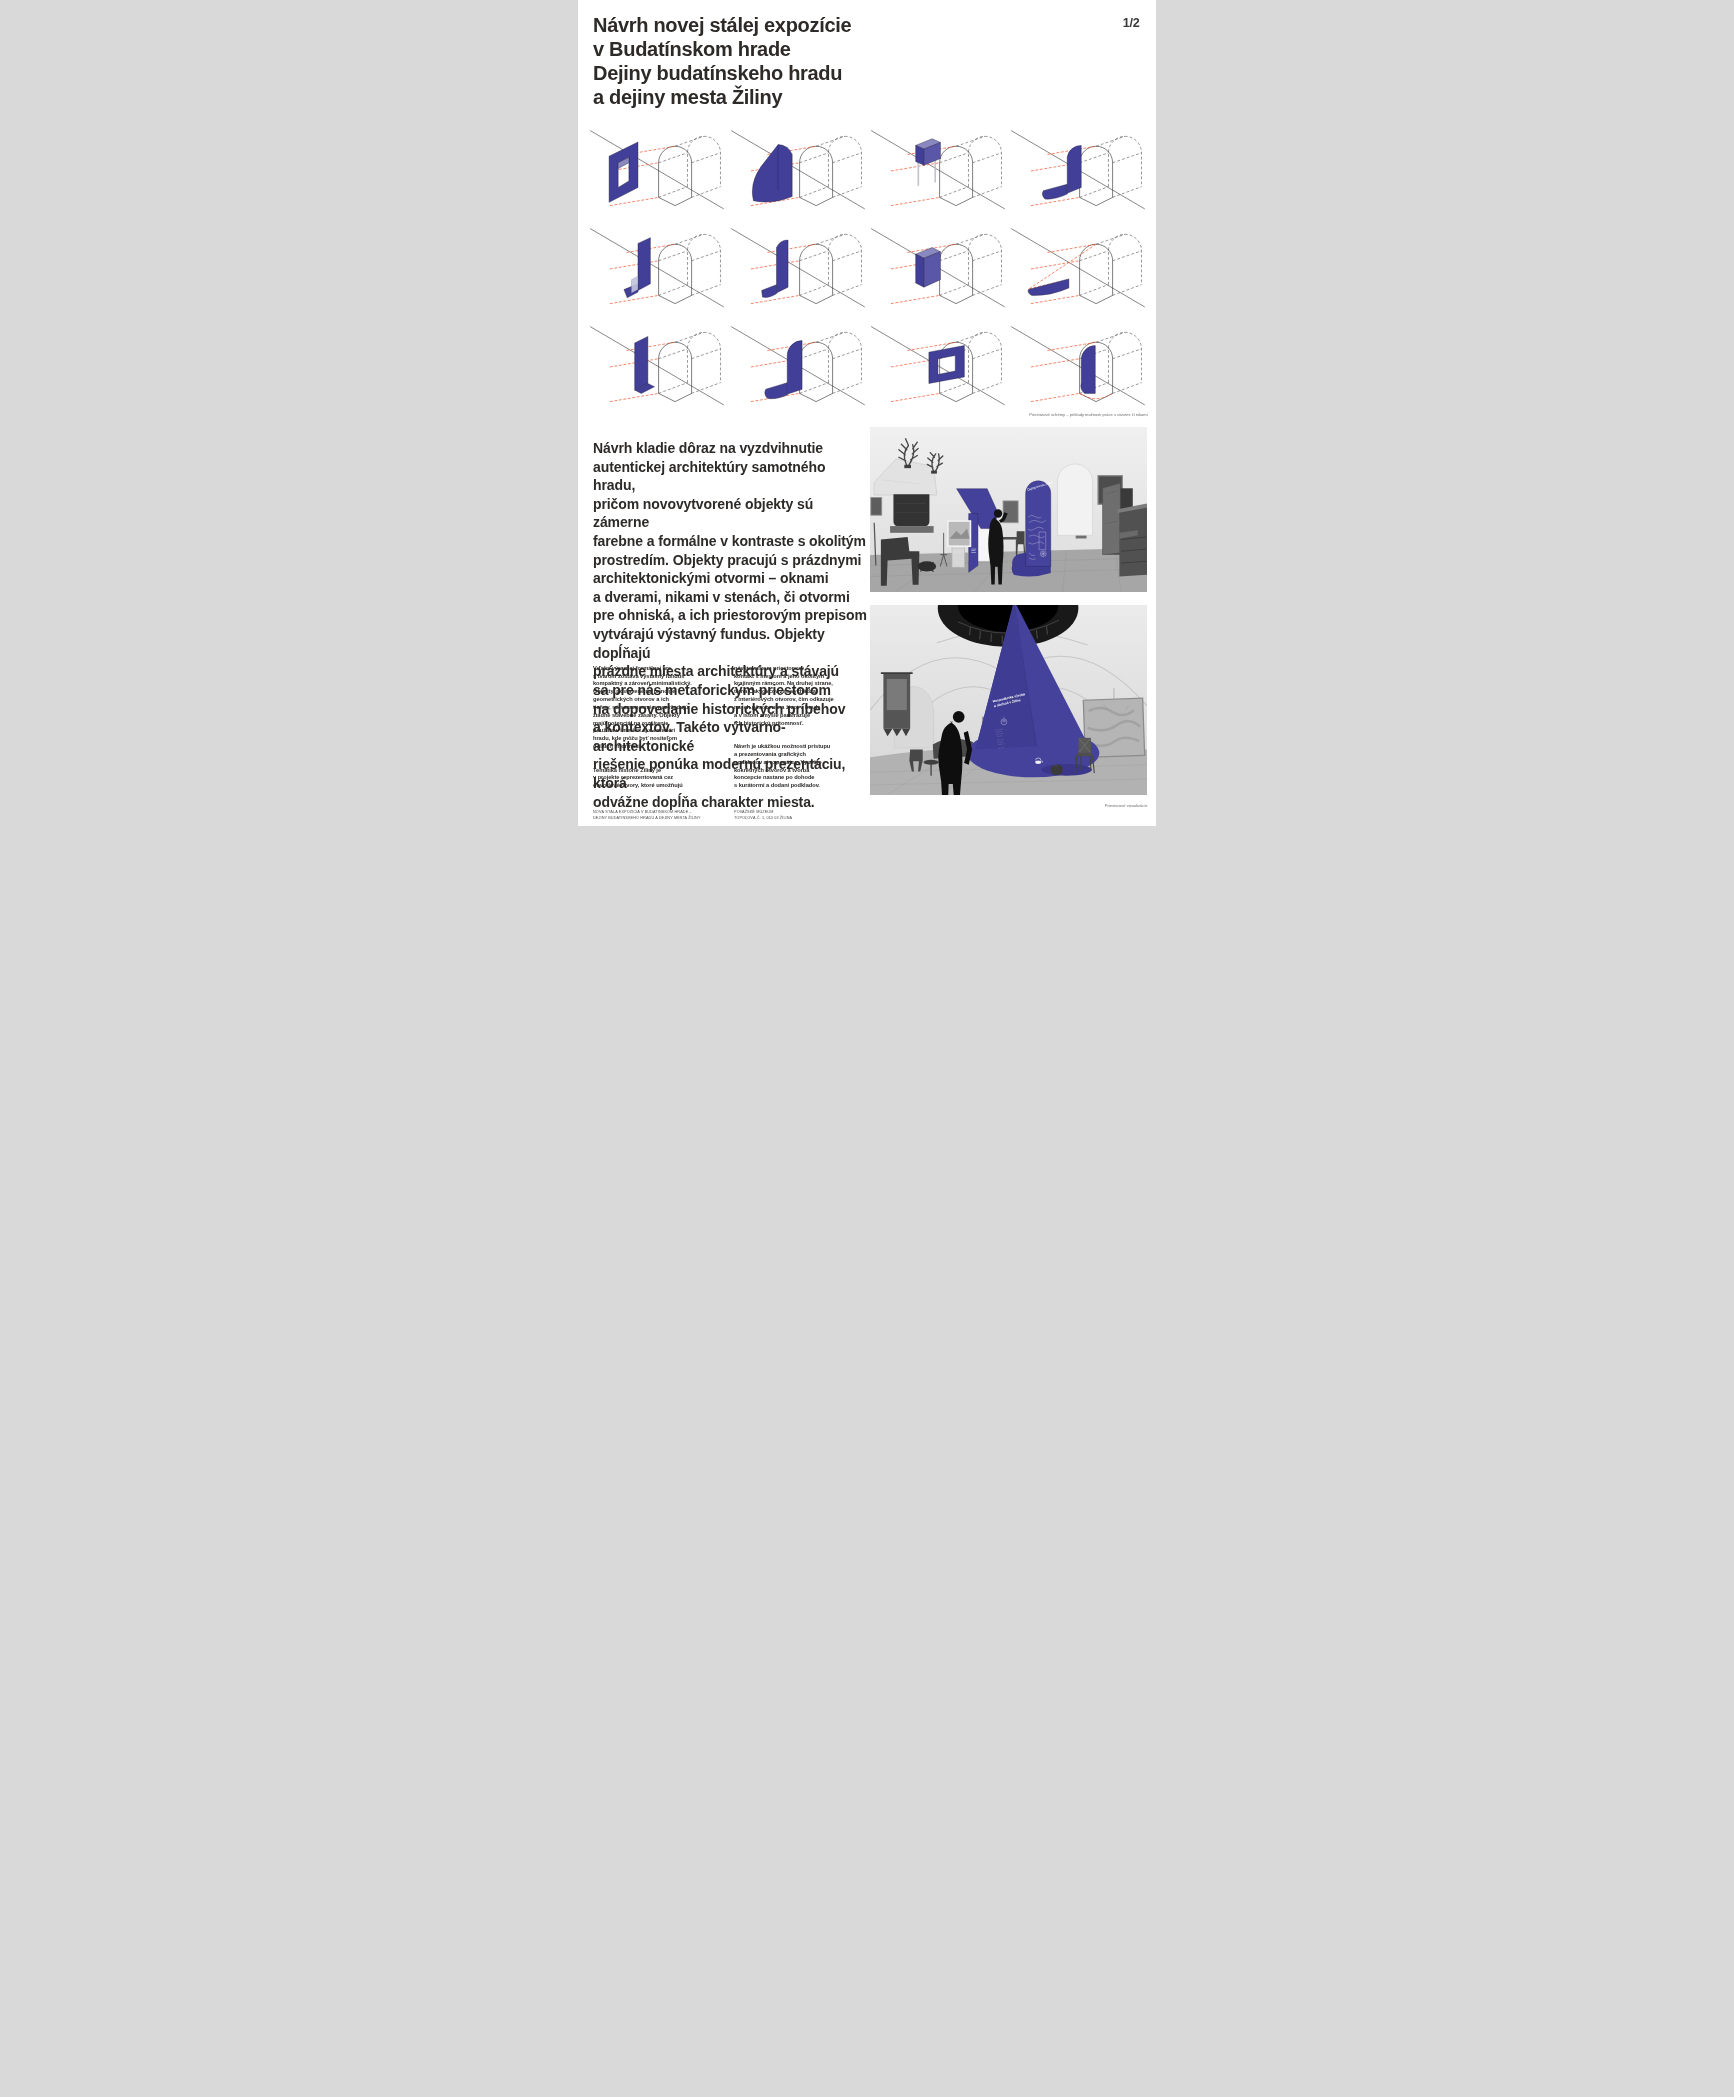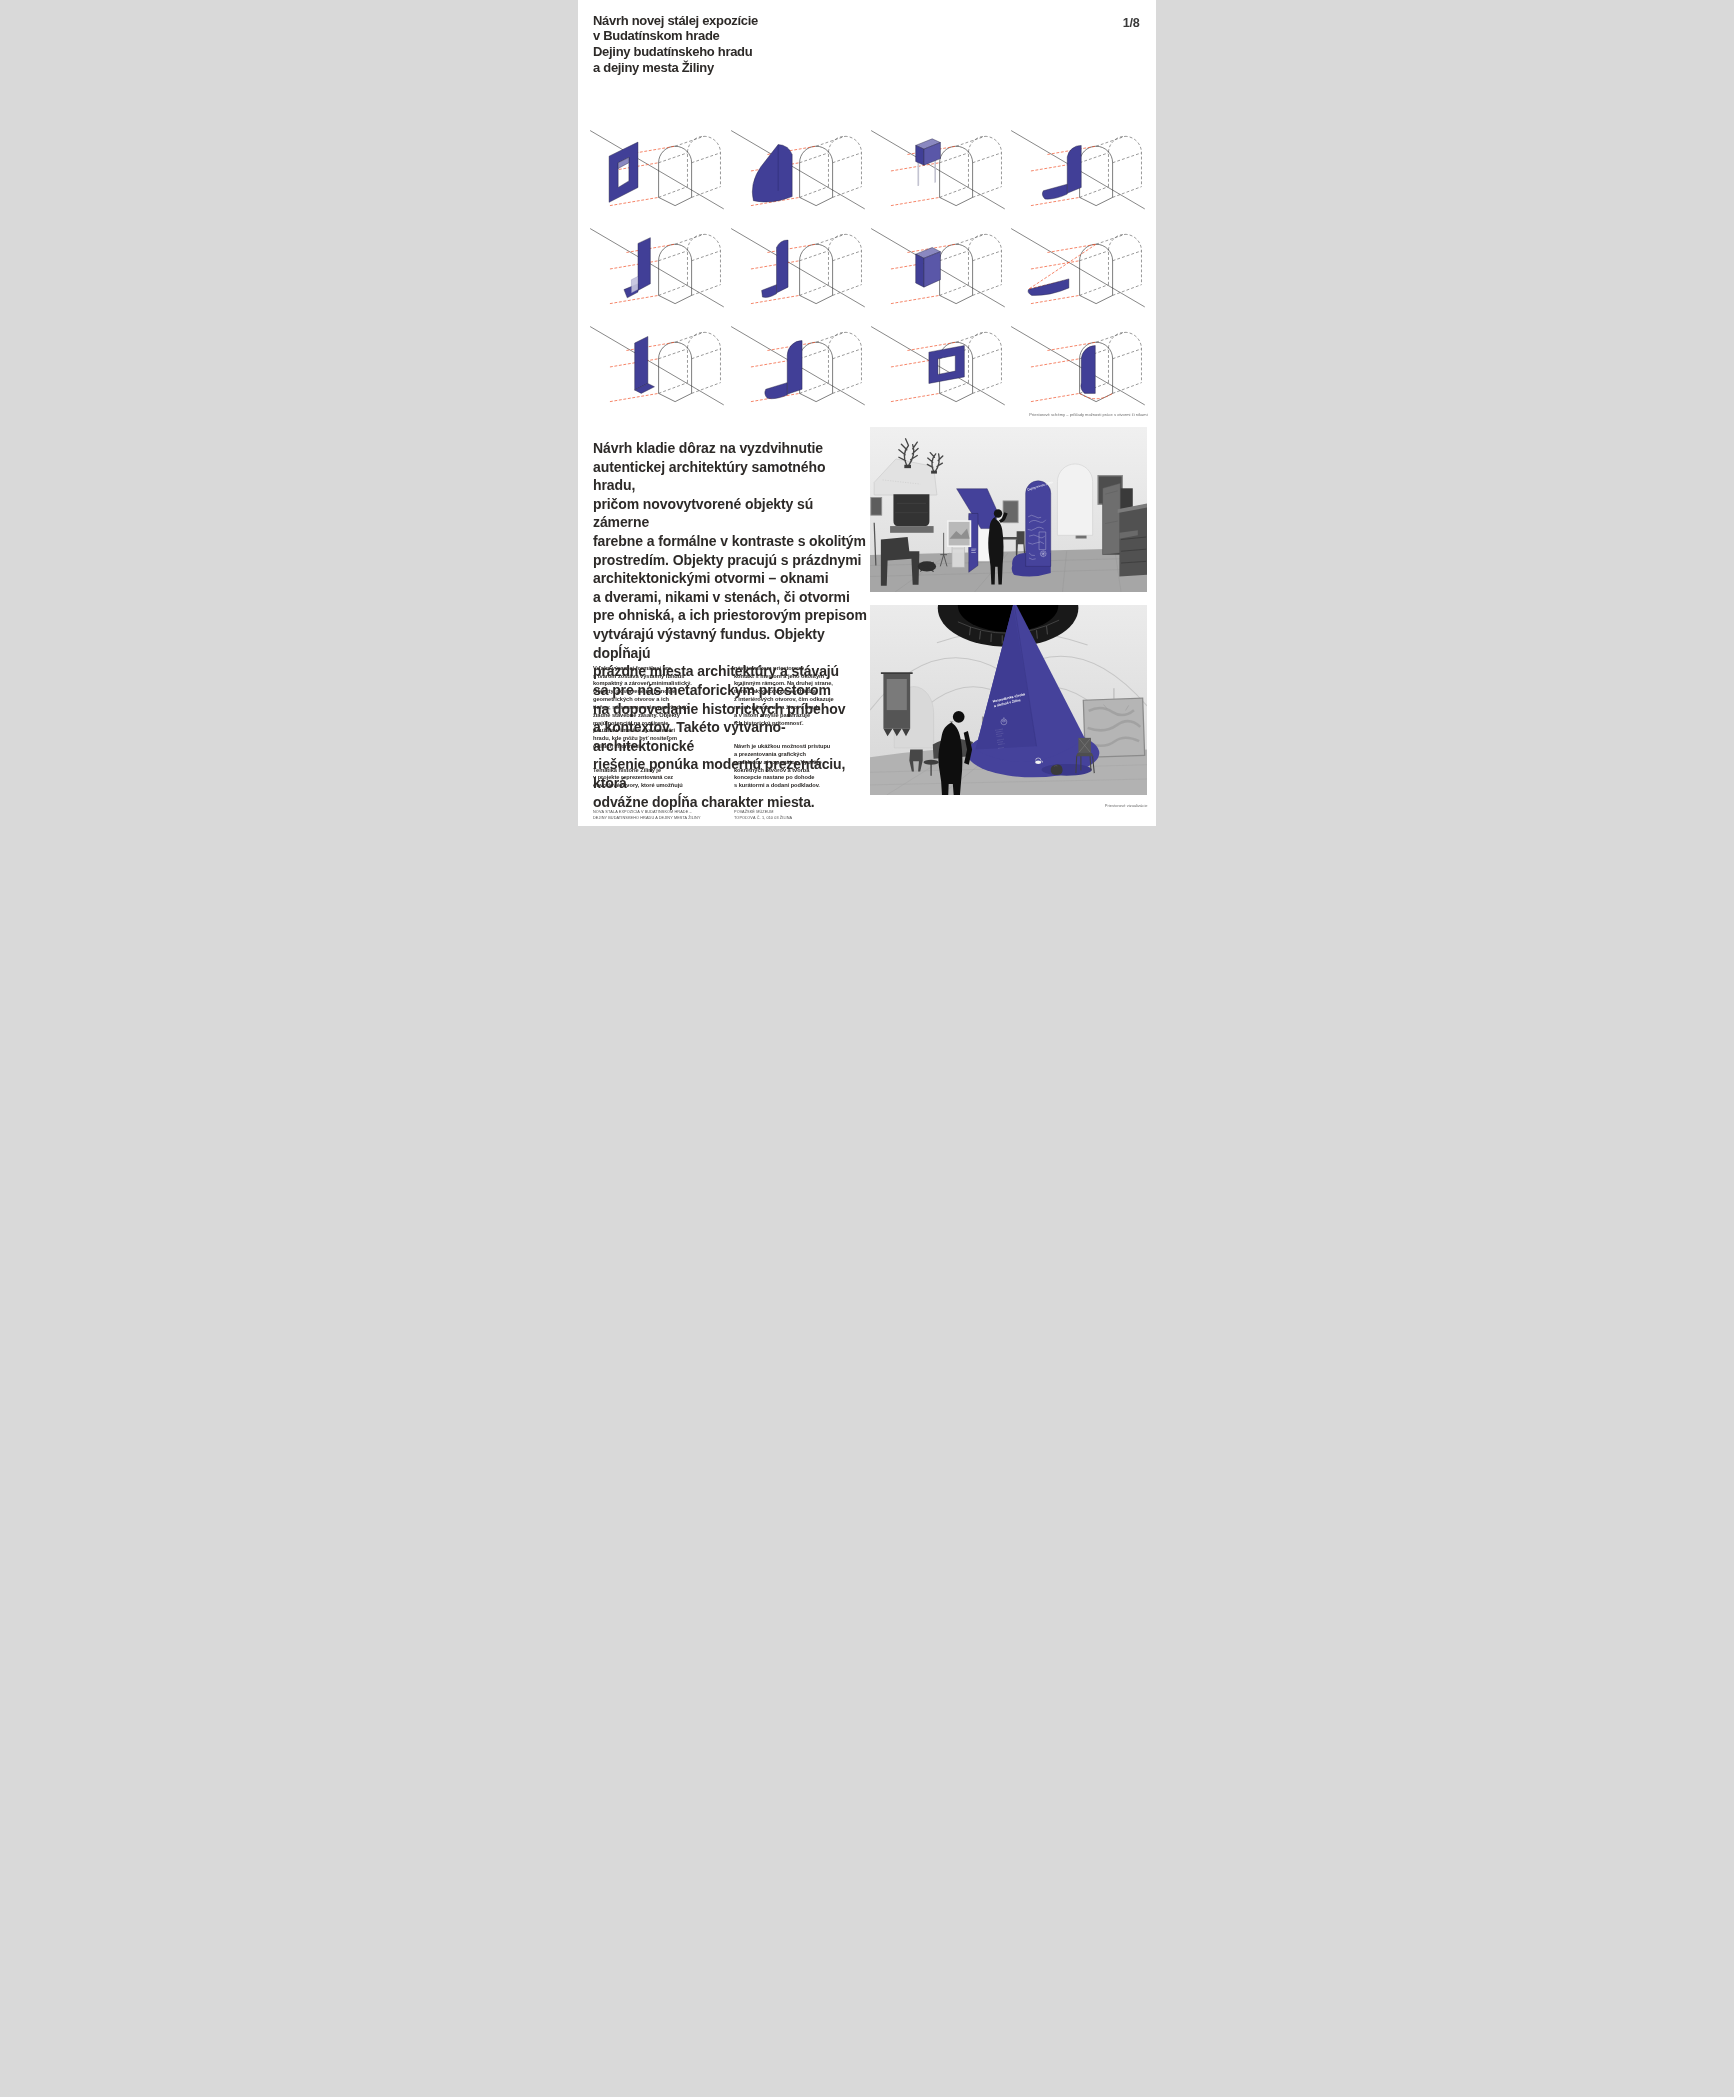--- a/index.html
+++ b/index.html
@@ -5,21 +5,21 @@
   html,body{margin:0;padding:0;background:#d9d9d9;}
   #page{
     position:relative;width:578px;height:826px;margin:0 auto;
     background:#ffffff;overflow:hidden;
     font-family:"Liberation Sans","DejaVu Sans",sans-serif;
     color:#2d2a28;
   }
   
   #title{
     position:absolute;left:15px;top:12.6px;
-    font-size:13px;line-height:1.21;font-weight:bold;letter-spacing:-0.3px;
+    font-size:20px;line-height:1.21;font-weight:bold;letter-spacing:-0.3px;
     white-space:pre-line;color:#2d2a28;
   }
   #page-num{
     position:absolute;right:16.4px;top:16px;
     font-size:12.6px;font-weight:bold;letter-spacing:-0.2px;color:#3a3a3a;
   }
   
   #schemes{
     position:absolute;left:8.4px;top:116px;width:561px;height:293px;
     display:grid;grid-template-columns:repeat(4,1fr);grid-template-rows:repeat(3,98px);
@@ -68,21 +68,21 @@
 </style>
 </head>
 <body>
 
 <div id="page">
 
   <div id="title">Návrh novej stálej expozície
 v Budatínskom hrade
 Dejiny budatínskeho hradu
 a dejiny mesta Žiliny</div>
-  <div id="page-num">1/8</div>
+  <div id="page-num">1/2</div>
 
   <div id="schemes">
       <div class="scheme-cell">
         <svg class="sch" viewBox="0 0 340 235">
           <line class="ln" x1="10" y1="34" x2="334" y2="224"></line>
           <path class="dash" d="M246,170 L246,88 A40,40 0 0 1 326,88 L326,170"></path>
           <path class="dash" d="M176,112 L246,88 M256,112 L326,88 M176,196 L246,170 M256,196 L326,170 M216,72 L286,48"></path>
           <path class="solid" d="M176,196 L176,112 A40,40 0 0 1 256,112 L256,196"></path>
           <path class="solid" d="M176,196 L216,216 L256,196"></path>
           <path class="or" d="M58,132 L176,112 M58,216 L176,196 M98,92 L216,72"></path>

